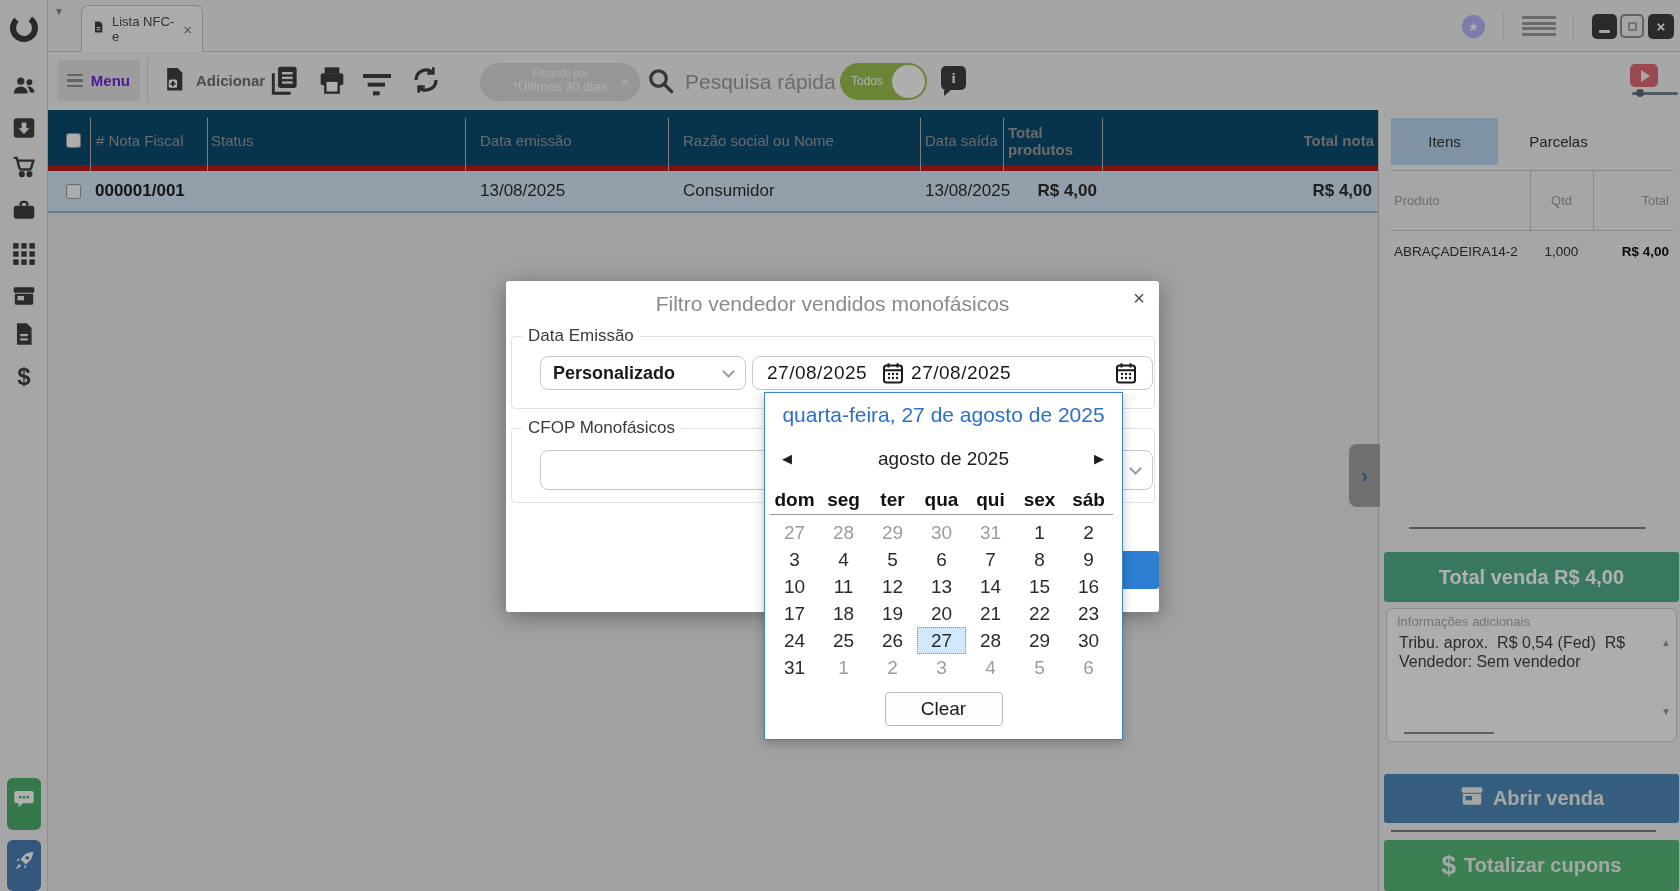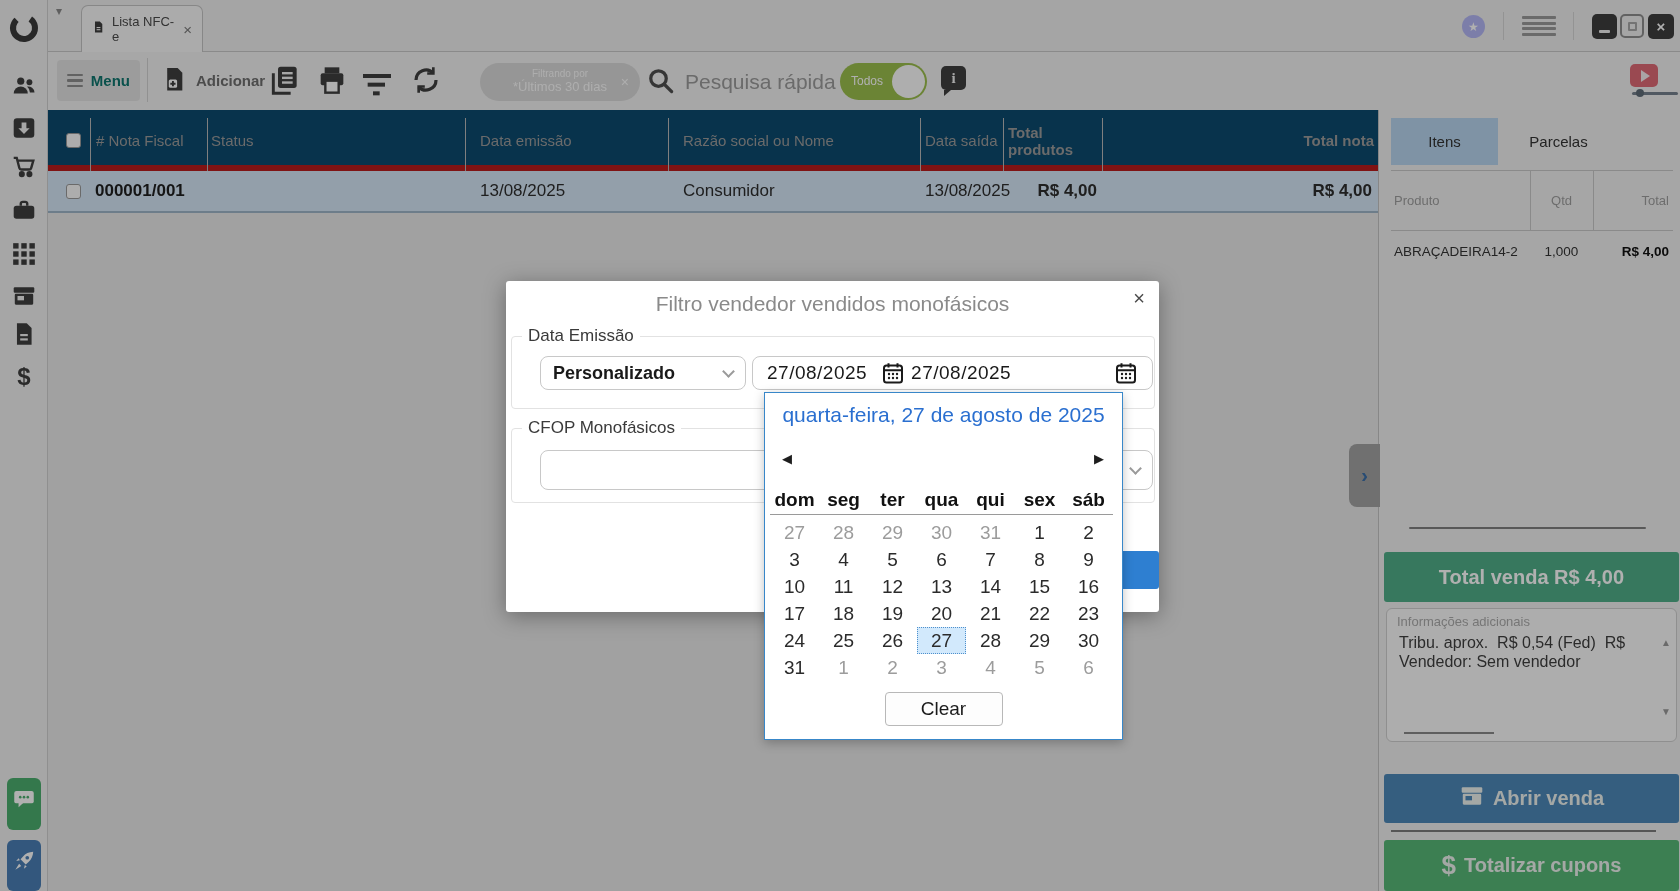--- a/index.html
+++ b/index.html
@@ -36,21 +36,21 @@
   #btn-max { left:1572px; width:24px; height:24px; border:2px solid #8f8f8f; background:transparent; }
   #btn-max i { display:block; width:9px; height:9px; border:2px solid #a8a8a8; border-radius:1px; }
   #btn-close { left:1600px; width:26px; height:25px; background:#3d3d3d; color:#fff; font-size:15px; font-weight:bold; }
 
   
   #toolbar { left:48px; top:52px; width:1632px; height:58px; background:#f2f2f2; }
   .menu-btn { position:absolute; left:9px; top:8px; width:83px; height:41px; background:#e3e3e3; border-radius:4px;
     display:flex; align-items:center; gap:8px; padding:0 10px; }
   .hamb { width:19px; }
   .hamb div { height:2.6px; background:#8f8f8f; margin:3px 0; border-radius:1px; }
-  .menu-btn span { font-size:15px; font-weight:bold; color:#0f766e; }
+  .menu-btn span { font-size:15px; font-weight:bold; color:#6d28d9; }
   .tool-sep { position:absolute; left:99px; top:6px; width:1px; height:44px; background:#d2d2d2; }
   .add-group { position:absolute; left:114px; top:10px; display:flex; align-items:center; gap:9px; }
   .add-group span { font-size:15px; font-weight:bold; color:#6e6e6e; }
   .ticon { position:absolute; top:12px; width:32px; height:32px; color:#3f3f3f; }
   .ticon svg { width:100%; height:100%; }
   .chip { position:absolute; left:432px; top:11px; width:160px; height:38px; background:#d9d9d9; border-radius:19px;
     color:#fcfcfc; text-align:center; padding-top:5px; }
   .chip .l1 { font-size:10px; line-height:11px; }
   .chip .l2 { font-size:13px; line-height:16px; }
   .chip .x  { position:absolute; right:11px; top:11px; font-size:14px; }
@@ -503,20 +503,21 @@
       <span class="chev"></span>
     </div>
 
     <div class="confirm-btn"></div>
   </div>
 
   <div id="calendar" class="abs">
     <div class="cal-header">quarta-feira, 27 de agosto de 2025</div>
     <div class="cal-nav">
       <span class="prev">◀</span>
+      <div class="cal-month">agosto de 2025</div>
       <span class="next">▶</span>
     </div>
     <div class="cal-weekdays">
         <span class="cal-wd">dom</span>
         <span class="cal-wd">seg</span>
         <span class="cal-wd">ter</span>
         <span class="cal-wd">qua</span>
         <span class="cal-wd">qui</span>
         <span class="cal-wd">sex</span>
         <span class="cal-wd">sáb</span>

